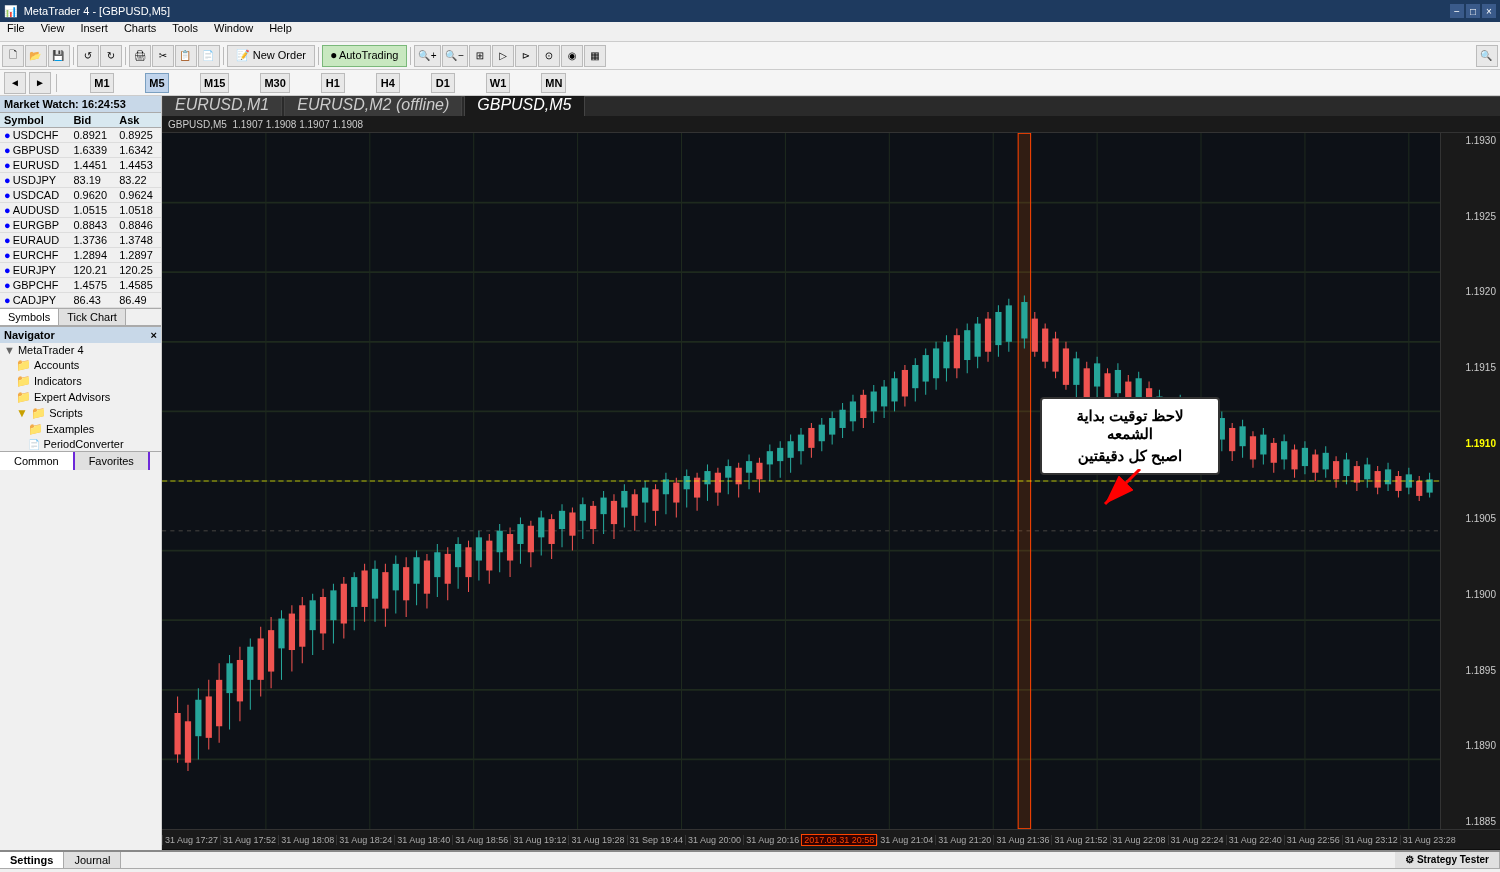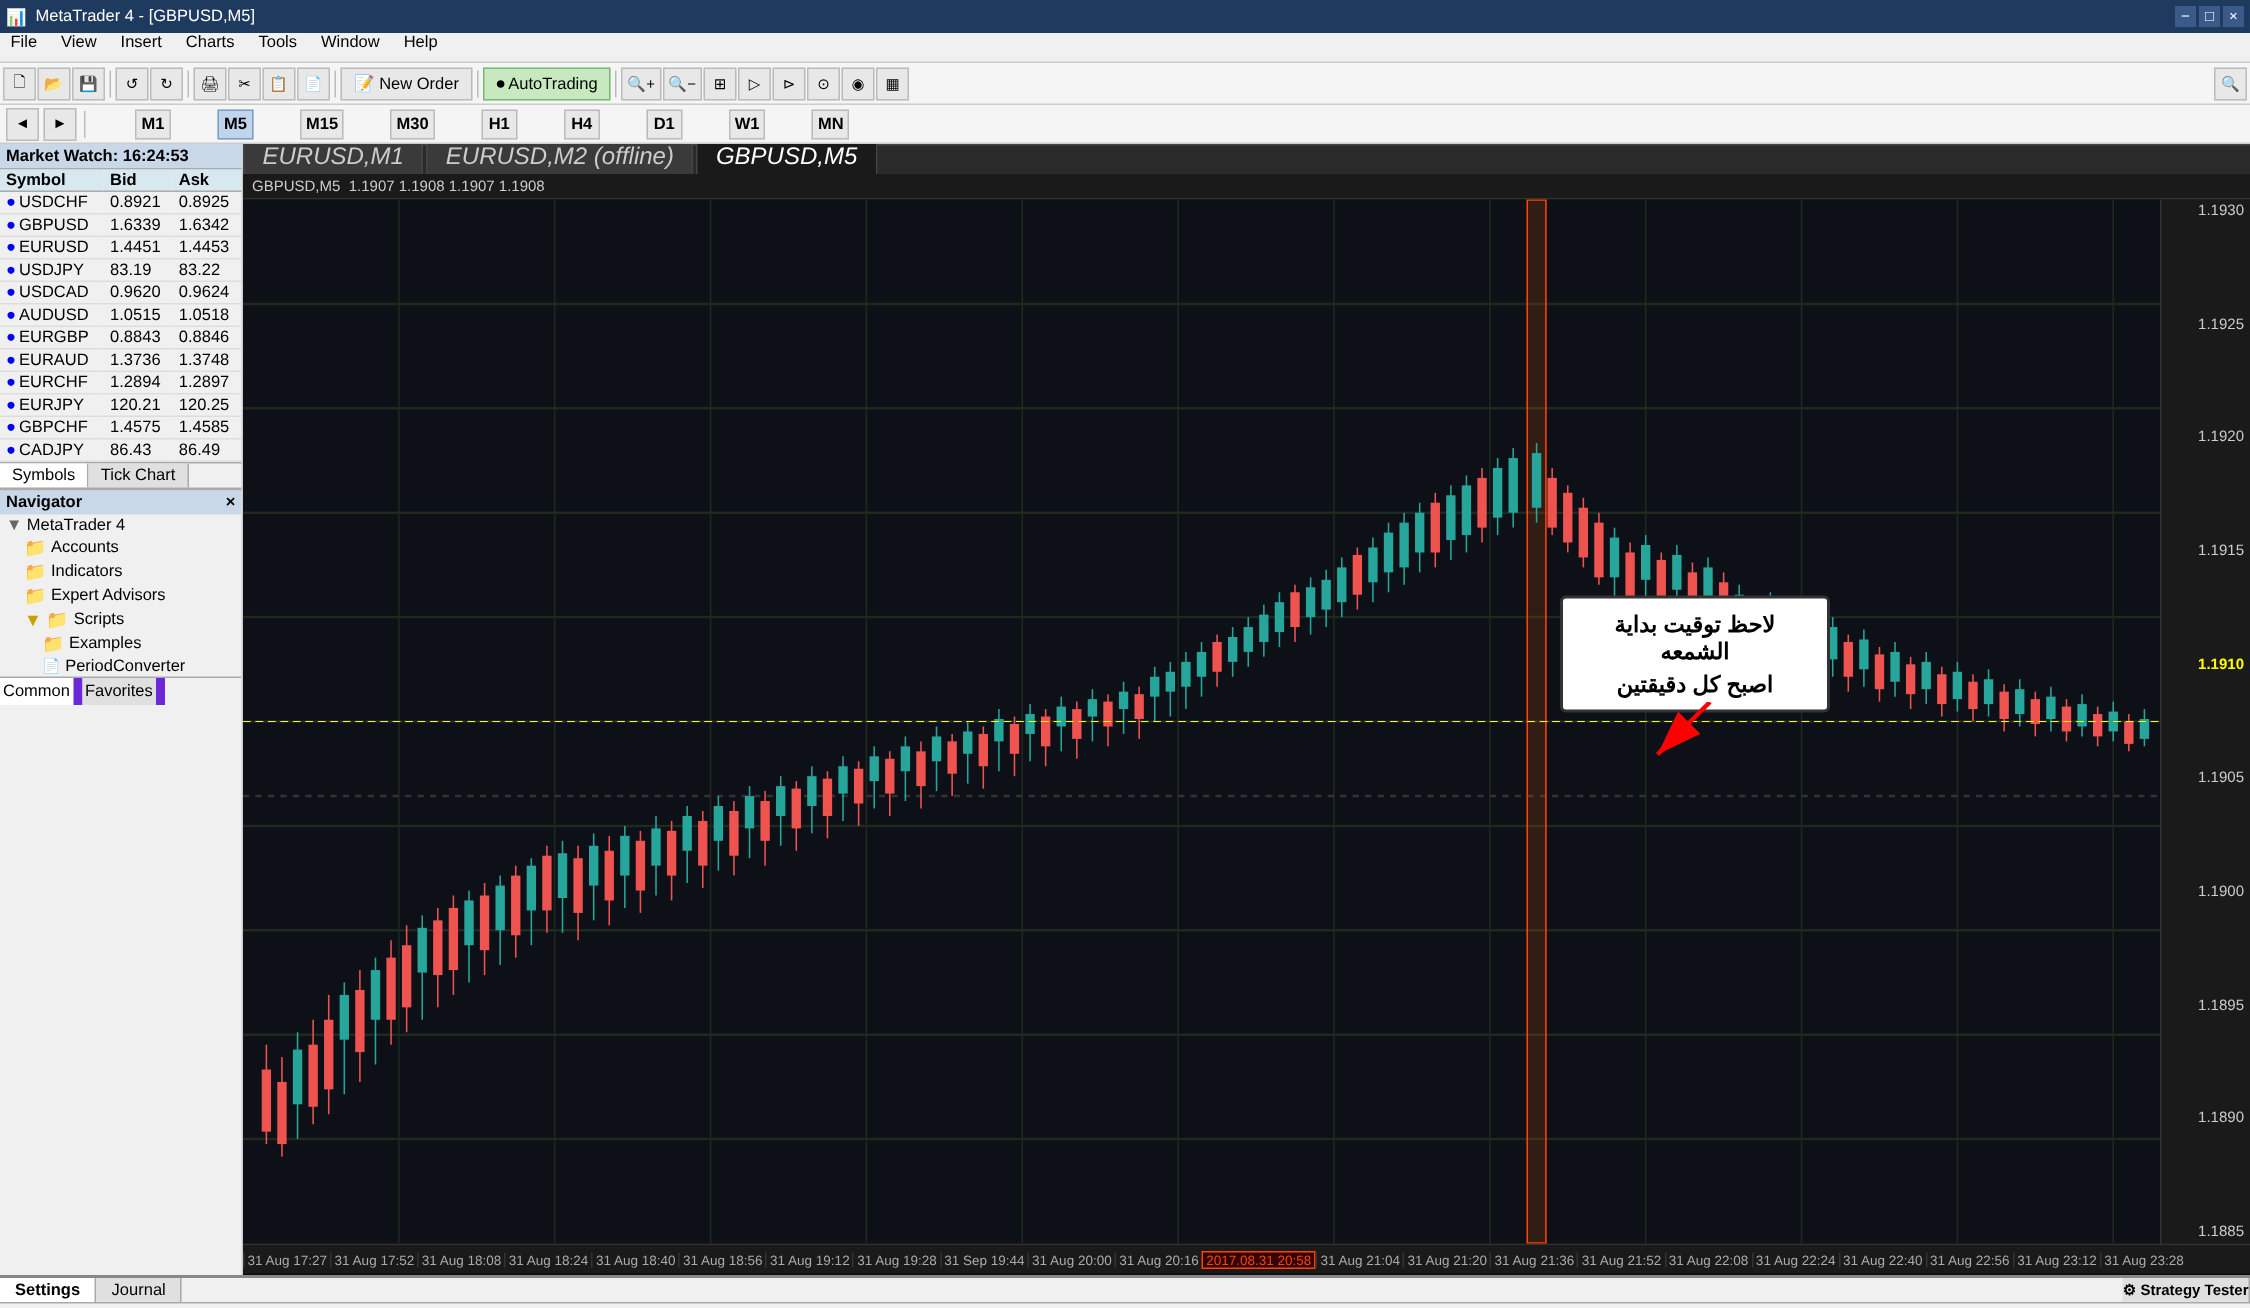--- a/index.html
+++ b/index.html
@@ -44,21 +44,21 @@
 
     
     #navigator { flex: 1 1 auto; overflow-y: auto; border-top: 2px solid #aaa; }
     #nav-header { background: #c8d8e8; padding: 2px 4px; font-weight: bold; font-size: 11px; display: flex; justify-content: space-between; align-items: center; }
     .nav-item { padding: 1px 4px; font-size: 11px; cursor: pointer; display: flex; align-items: center; gap: 3px; }
     .nav-indent1 { padding-left: 16px; }
     .nav-indent2 { padding-left: 28px; }
     .nav-folder-icon { color: #c8a000; font-size: 12px; }
     .nav-item-icon { color: #4a90d9; font-size: 10px; }
     #nav-bottom-tabs { display: flex; border-top: 1px solid #aaa; margin-top: auto; }
-    #nav-bottom-tabs span { padding: 3px 2px; font-size: 11px; cursor: pointer; background: #e0e0e0; border-right: 6px solid #6d28d9; }
+    #nav-bottom-tabs span { padding: 3px 14px; font-size: 11px; cursor: pointer; background: #e0e0e0; border-right: 2px solid #6d28d9; }
     #nav-bottom-tabs span.active { background: #fff; }
 
     
     #chart-area { flex: 1 1 auto; background: #0d0d0d; position: relative; overflow: hidden; }
 
     
     #chart-header { background: #1a1a1a; color: #ccc; padding: 2px 6px; font-size: 11px; border-bottom: 1px solid #333; }
 
     
     #price-scale { position: absolute; right: 0; top: 0; width: 60px; height: 100%; background: #1a1a1a; border-left: 1px solid #333; display: flex; flex-direction: column; justify-content: space-between; padding: 2px 0; }
@@ -748,21 +748,21 @@
 
       </div>
     </div>
   </div>
 </div>
 
 <div id="strategy-tester">
   <div id="st-tabs">
     <span class="active">Settings</span>
     <span>Journal</span>
-    <span style="margin-left:auto; padding:2px 0; font-weight:bold; font-size:10px; writing-mode:horizontal-tb;">⚙ Strategy Tester</span>
+    <span style="margin-left:auto; padding:2px 10px; font-weight:bold; font-size:10px; writing-mode:horizontal-tb;">⚙ Strategy Tester</span>
   </div>
 
   <div id="st-ea-row">
     
     
     
   </div>
 
 </div>
 

